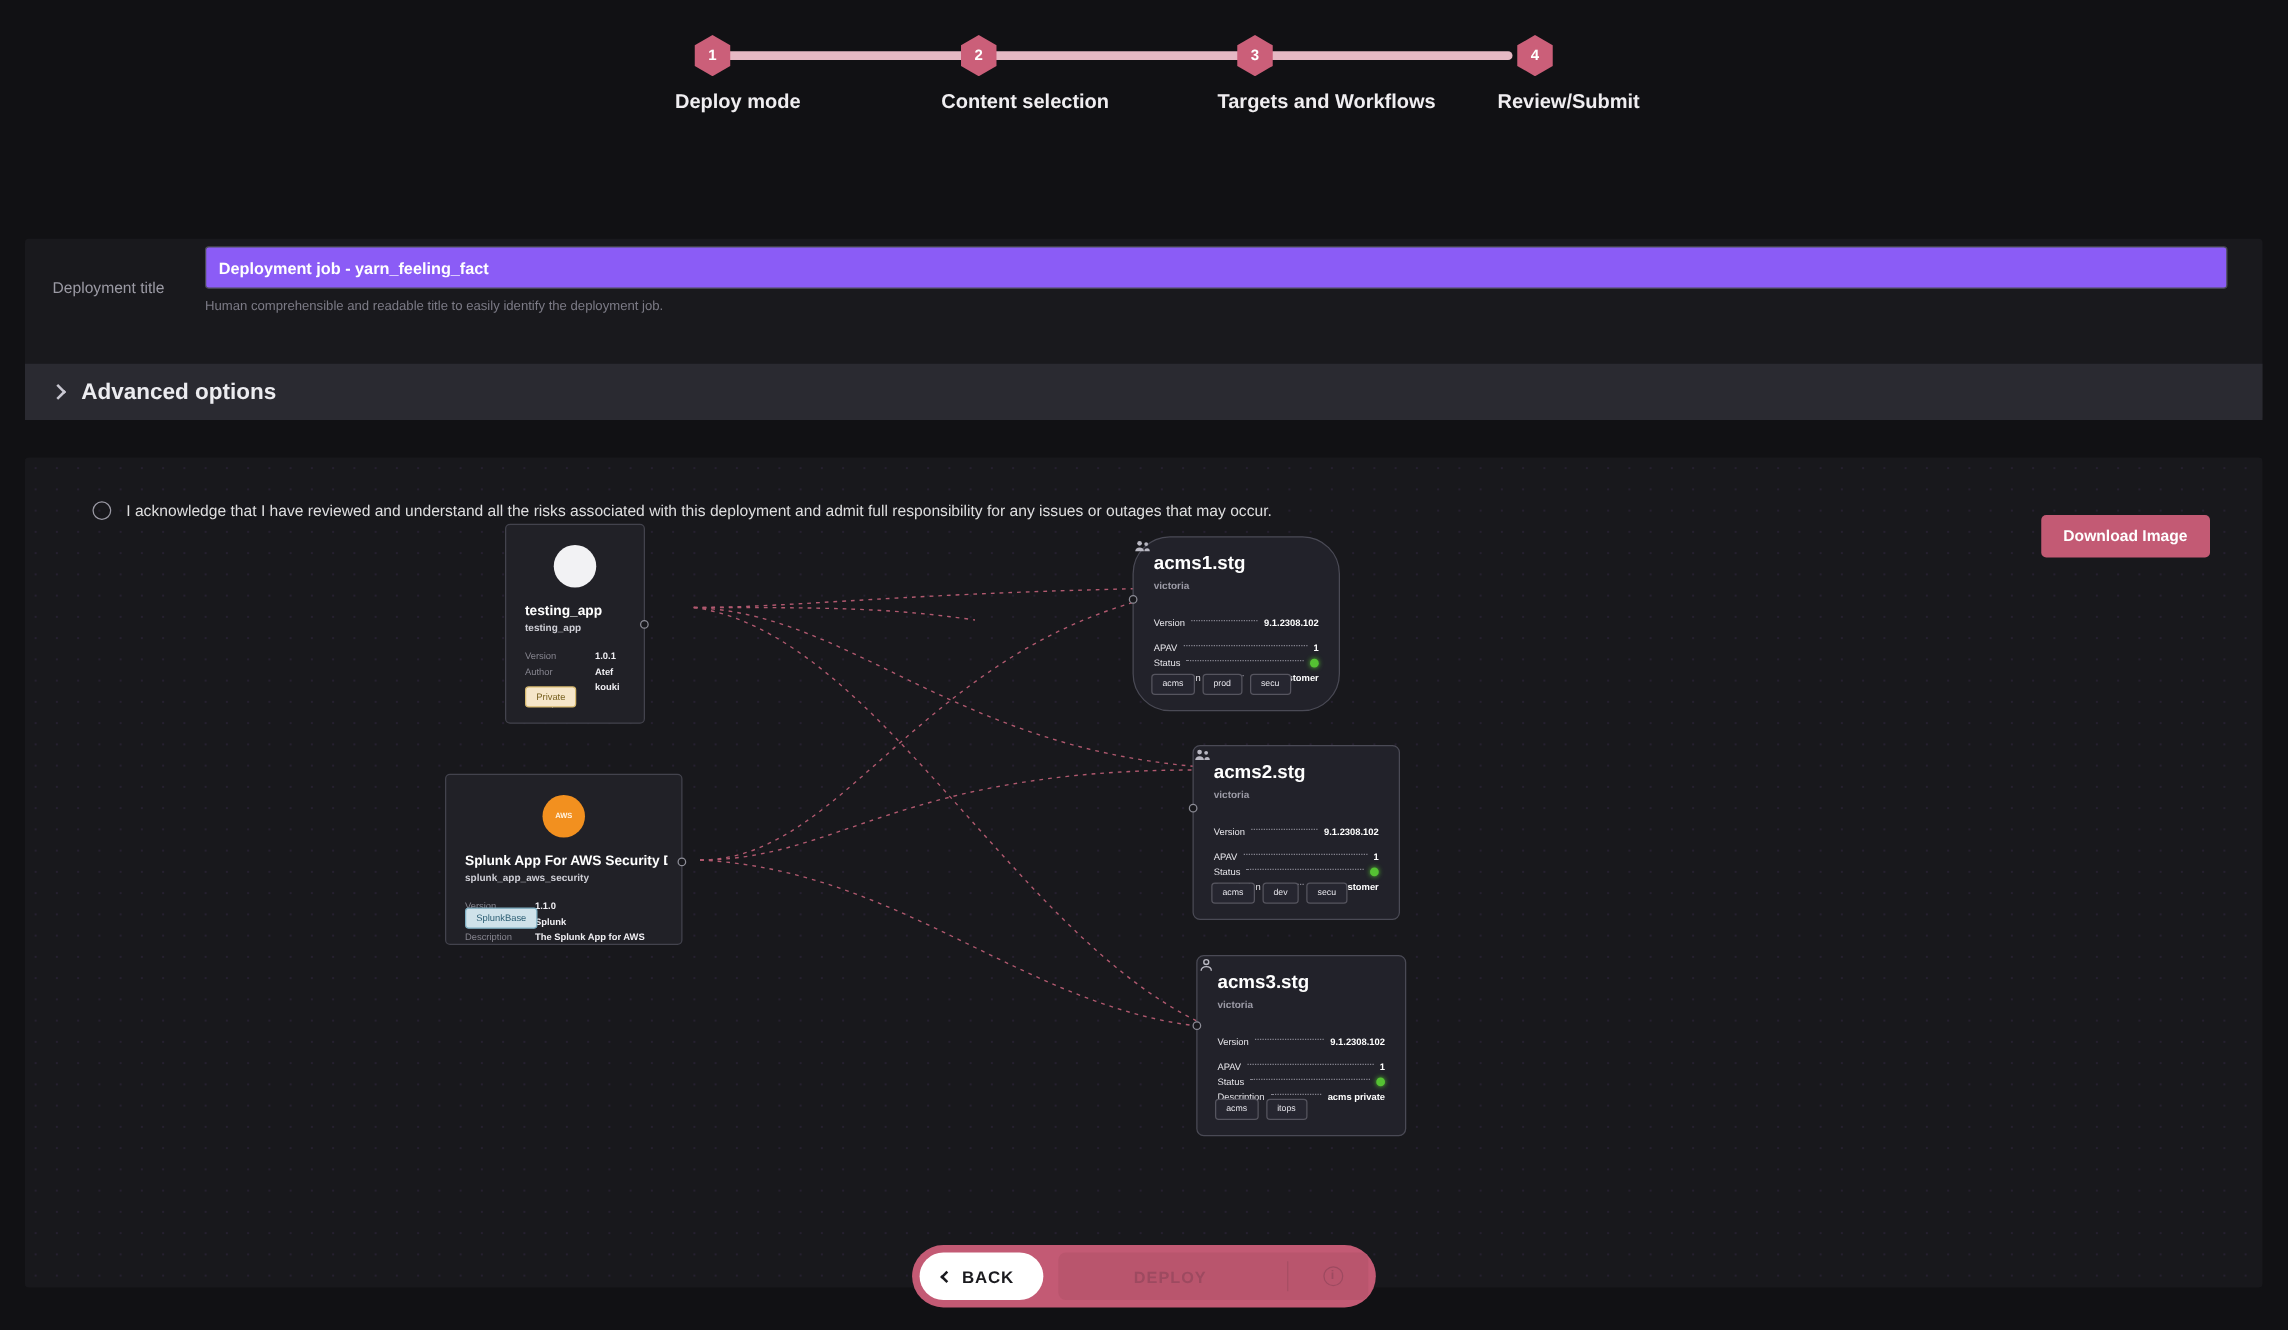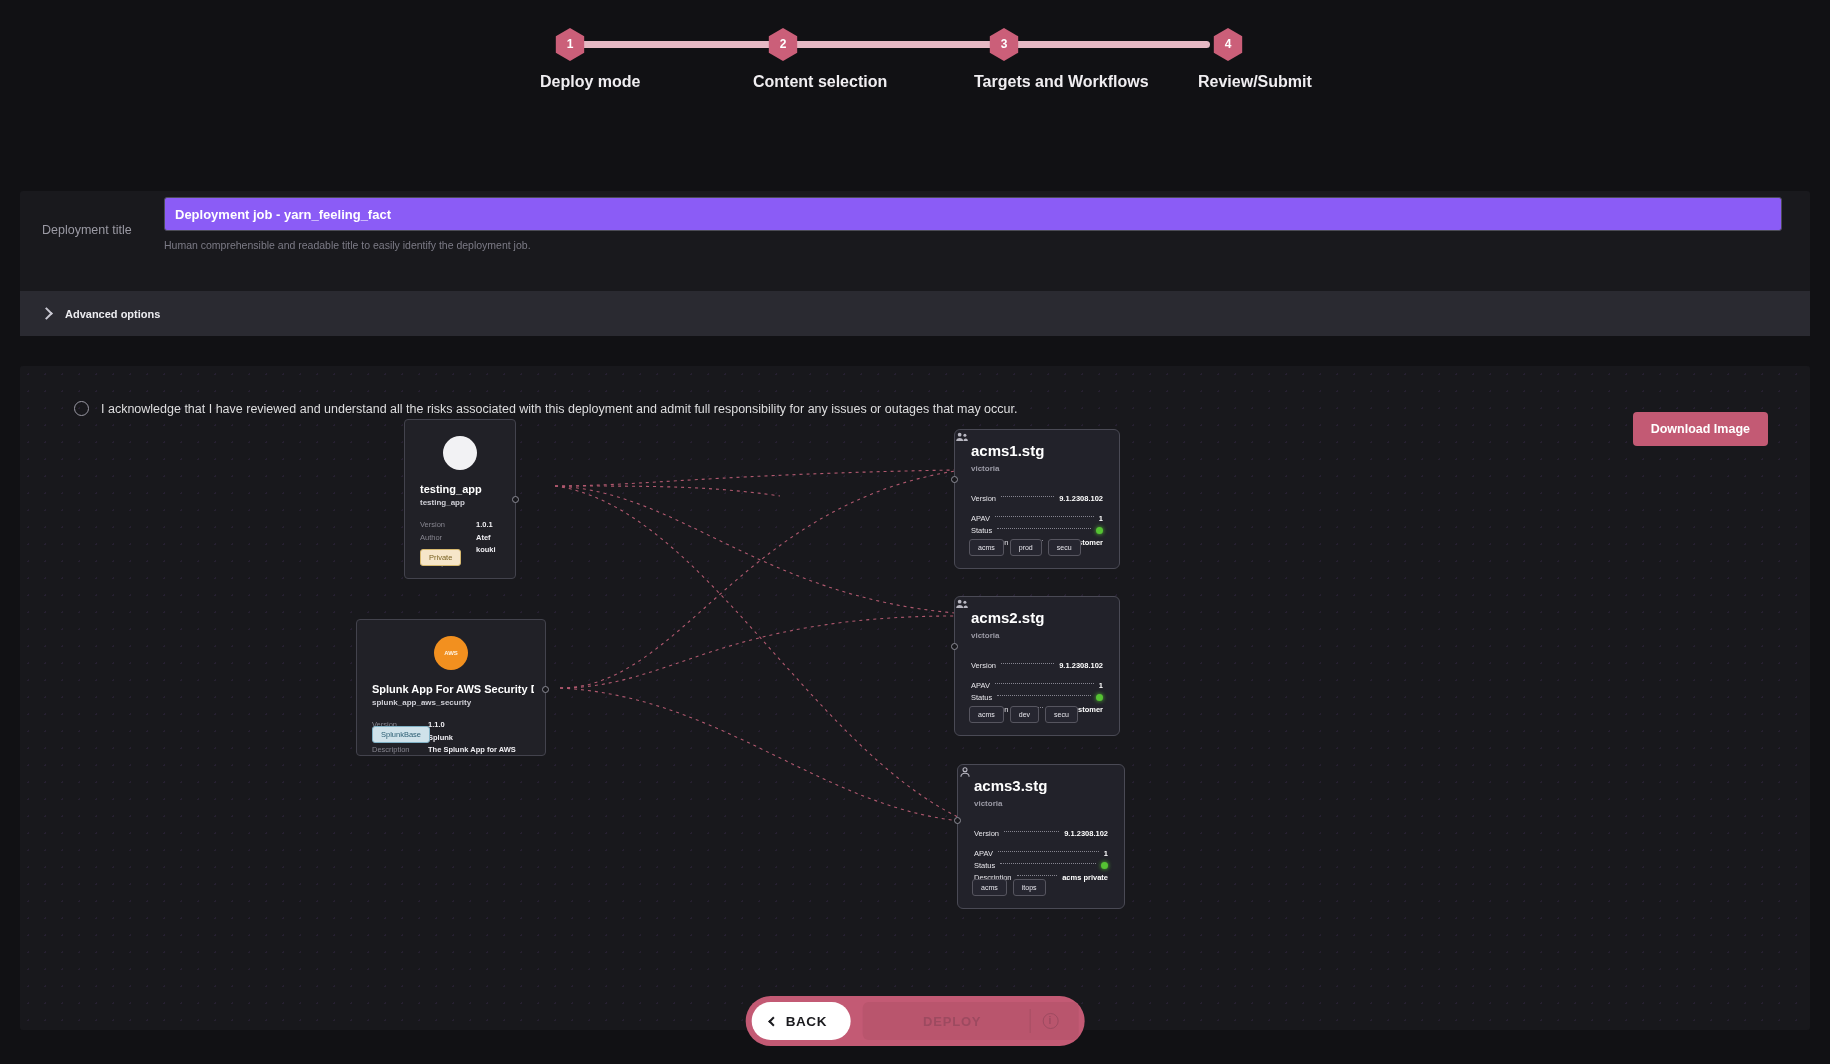--- a/index.html
+++ b/index.html
@@ -110,21 +110,21 @@
     cursor: pointer;
   }
   .chev-right {
     width: 9px; height: 9px;
     border-right: 2px solid #c9c8d2;
     border-top: 2px solid #c9c8d2;
     transform: rotate(45deg);
     margin-right: 14px;
   }
   .advanced-label {
-    font-size: 11px;
+    font-size: 18px;
     font-weight: bold;
     color: #ececf0;
   }
 
   
   #canvas-panel {
     left: 20px; top: 366px;
     width: 1790px; height: 664px;
     background: #161619;
     overflow: hidden;
@@ -370,20 +370,21 @@
     border-radius: 6px;
     background: #b9556d;
     color: #9d4a60;
     border: none;
     font-family: "Liberation Sans", sans-serif;
     font-size: 13px;
     font-weight: bold;
     letter-spacing: 0.8px;
     padding: 0 6px 0 60px;
     cursor: default;
+    gap: 16px;
   }
   .deploy-divider {
     width: 1px;
     height: 24px;
     background: #a64f64;
     margin: 0 12px 0 48px;
   }
   .info-icon {
     width: 16px; height: 16px;
     border: 1.5px solid #9d4a60;
@@ -497,21 +498,21 @@
             </div>
           <div class="mrow">
               <span class="mkey">Description</span>
               <span class="mval">The Splunk App for AWS</span>
             </div>
         </div>
         <div class="app-badge badge-splunkbase">SplunkBase</div>
         <div class="port" style="right:-4px; top:66px;"></div>
       </div>
 
-      <div class="tgt-node" style="left:934px; top:63px; width:166px; height:140px;">
+      <div class="tgt-node" style="left:886px; top:63px; width:166px; height:140px;border-radius:30px;">
         <div class="tgt-title">acms1.stg</div>
         <div class="tgt-sub">victoria</div>
         <svg class="tgt-icon" viewBox="0 0 24 24">
           <g fill="currentColor">
               <circle cx="8" cy="8" r="3.2"></circle>
               <circle cx="17" cy="9" r="2.6"></circle>
           <path d="M2 19c0-3.3 2.7-5.2 6-5.2s6 1.9 6 5.2z"></path>
               <path d="M14.5 19c0-2.6 1.4-4.3 4-4.3 2.2 0 3.5 1.5 3.5 4.3z"></path>
             </g>
         </svg>

